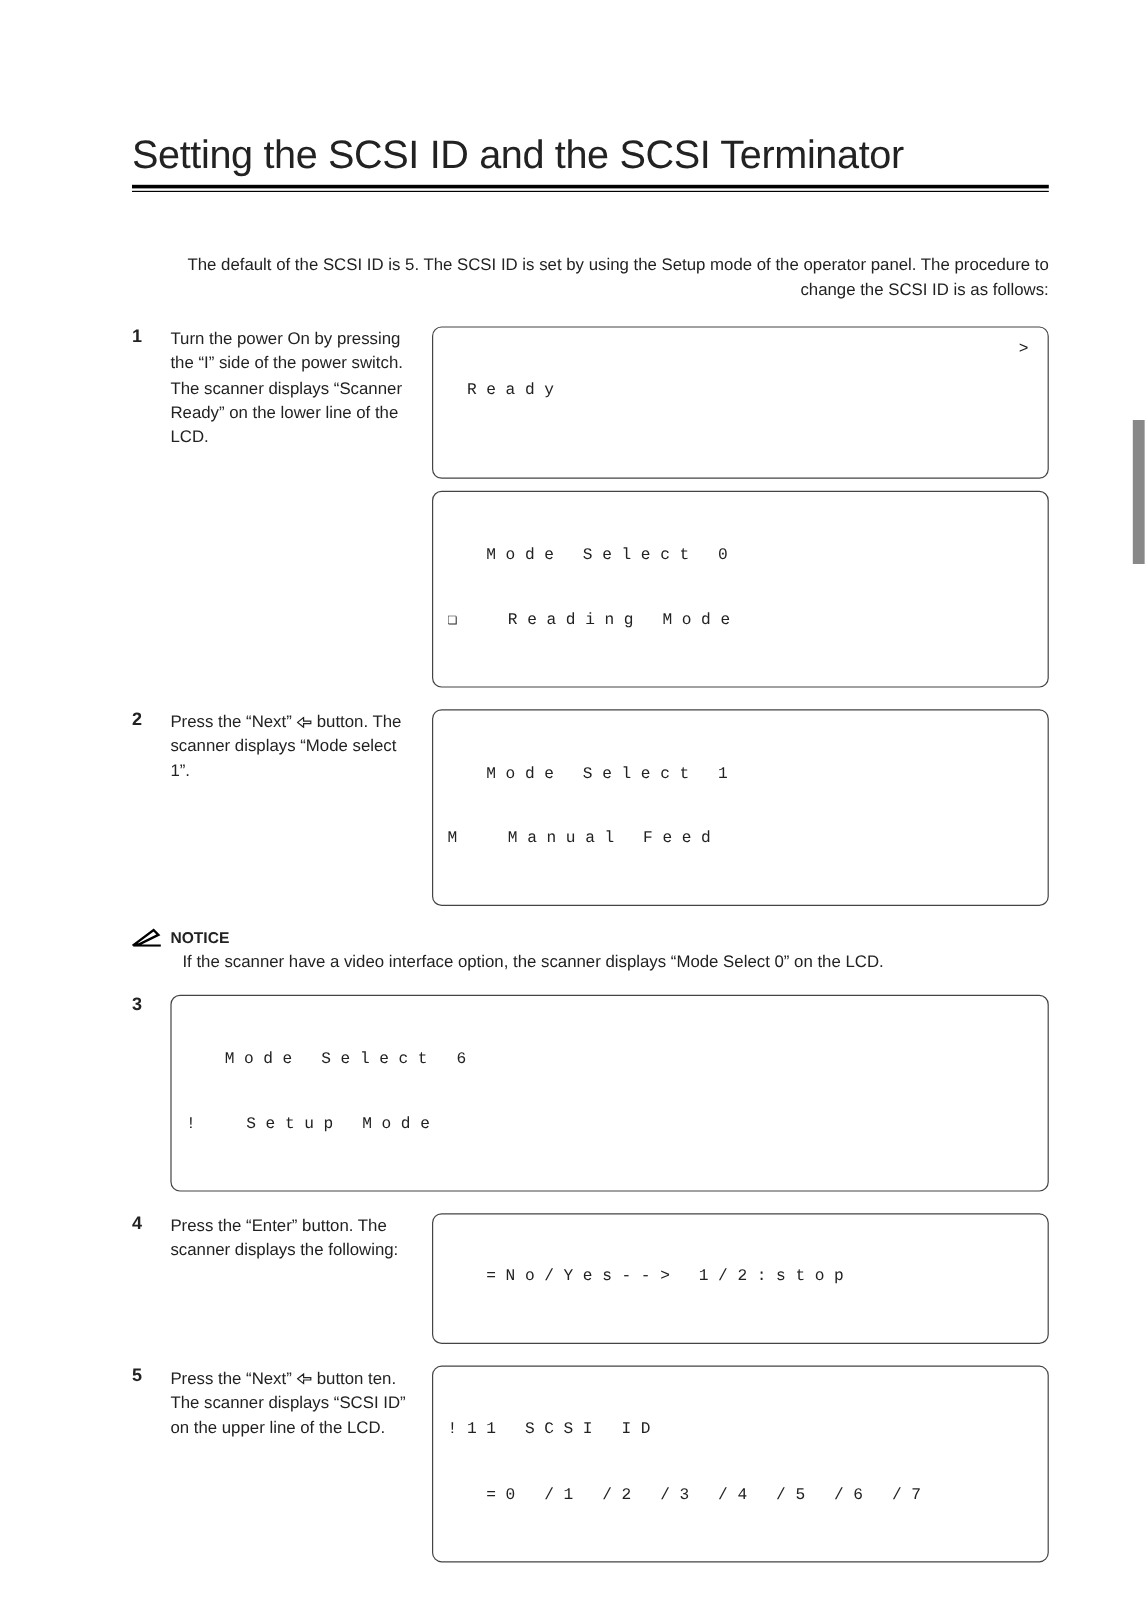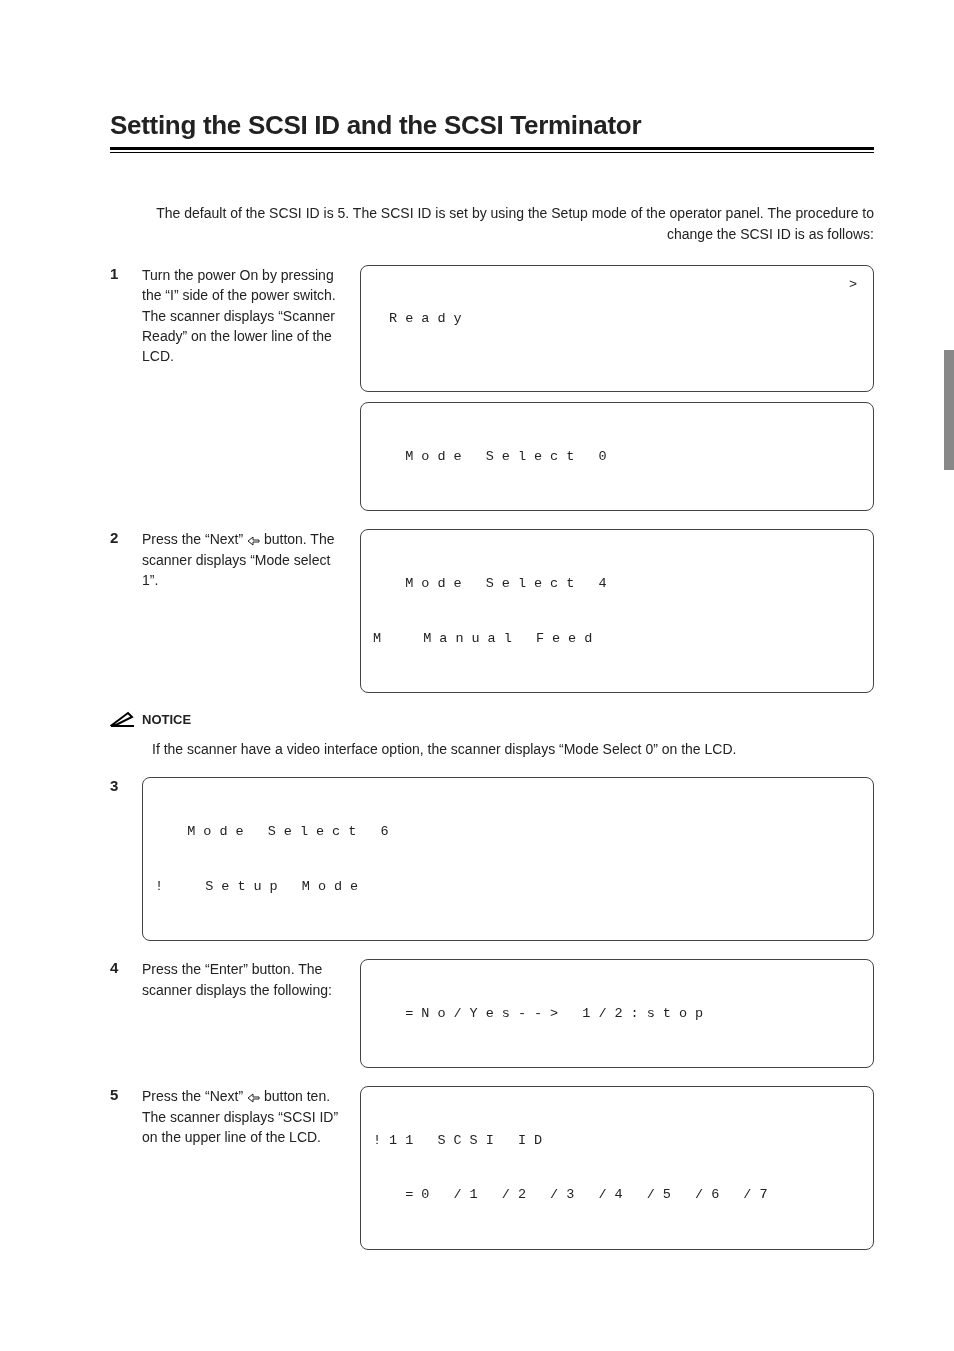--- a/index.html
+++ b/index.html
@@ -18,22 +18,22 @@
   }
   .right-tab {
     position: absolute;
     right: 0;
     top: 350px;
     width: 10px;
     height: 120px;
     background: #888;
   }
   h1.title {
-    font-size: 26px;
-    font-weight: bold;
+    font-size: 33px;
+    font-weight: normal;
     margin: 0 0 6px 0;
     letter-spacing: -0.3px;
   }
   .hr-thick {
     border: none;
     border-top: 3px solid #000;
     margin: 0 0 2px 0;
   }
   .hr-thin {
     border: none;
@@ -93,23 +93,23 @@
     letter-spacing: 0;
     margin-right: 2px;
   }
   .notice-block {
     margin: 6px 0 18px 0;
   }
   .notice-head {
     font-weight: bold;
     font-size: 13px;
     display: flex;
-    align-items: center;
+    align-items: flex-end;
     gap: 6px;
-    margin-bottom: 12px;
+    margin-bottom: 2px;
   }
   .notice-body {
     font-size: 14px;
     line-height: 1.45;
     margin-left: 42px;
   }
   .pencil-icon {
     display: inline-block;
   }
   .pencil-icon svg { display: block; }
@@ -134,34 +134,35 @@
   <div class="step">
     <div class="step-num">1</div>
     <div class="step-text">Turn the power On by pressing the “I” side of the power switch. The scanner displays “Scanner Ready” on the lower line of the LCD.</div>
     <div class="step-right">
       <div class="lcdbox">
         <div> Ready</div>
         <span class="lcd-chevron">&gt;</span>
       </div>
       <div class="lcdbox">
         <div>  Mode Select 0</div>
+        <div><span class="lcd-prefix-icon">❏</span><span>  Reading Mode</span></div>
       </div>
     </div>
   </div>
 
   <div class="step">
     <div class="step-num">2</div>
     <div class="step-text">
       <span>Press the “Next” </span><span class="diamond"><svg width="13" height="10" viewBox="0 0 13 10">
             <polygon points="1,5 6,1 6,4 12,4 12,6 6,6 6,9" fill="none" stroke="#222" stroke-width="1"></polygon>
           </svg></span><span> button. The scanner displays “Mode select 1”.</span>
     </div>
     <div class="step-right">
       <div class="lcdbox">
-        <div>  Mode Select 4</div>
+        <div>  Mode Select 1</div>
         <div><span class="lcd-prefix-icon">M</span><span>  Manual Feed</span></div>
       </div>
     </div>
   </div>
 
   <div class="notice-block">
     <div class="notice-head">
       <span class="pencil-icon">
           <svg width="26" height="16" viewBox="0 0 26 16">
             <path d="M2 14 L18 2 L22 6 L6 14 Z M2 14 L2 15 L24 15" fill="none" stroke="#000" stroke-width="2"></path>

